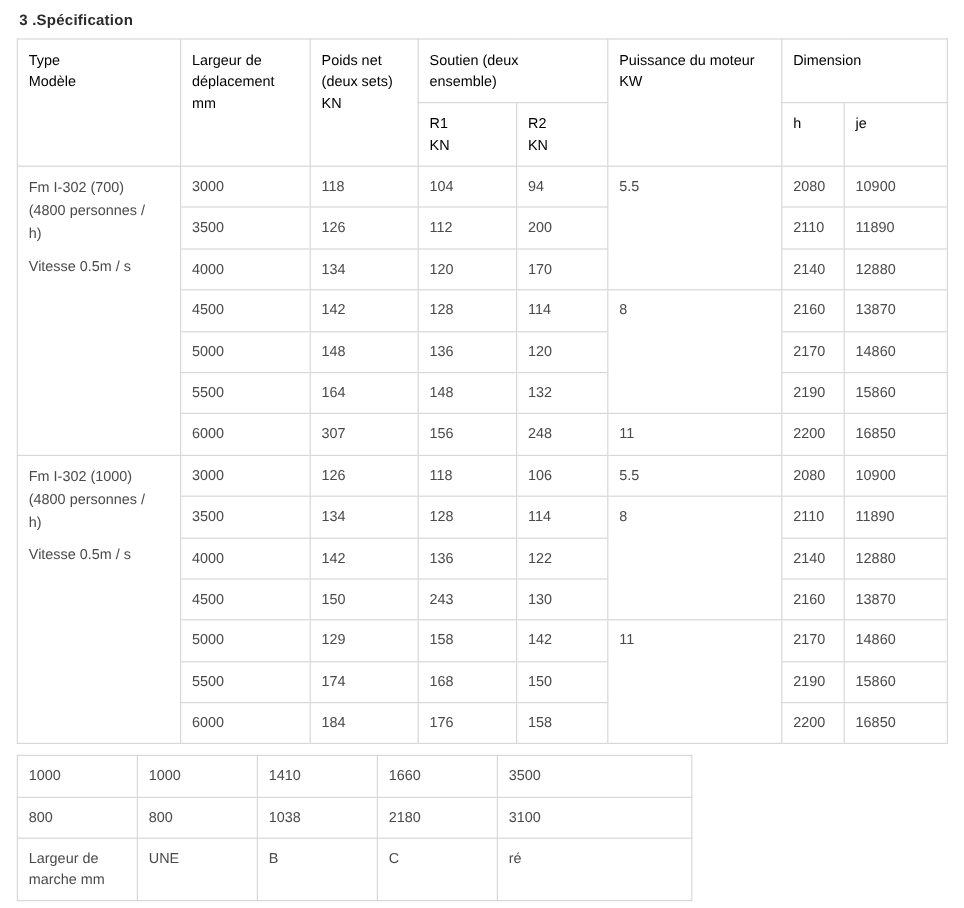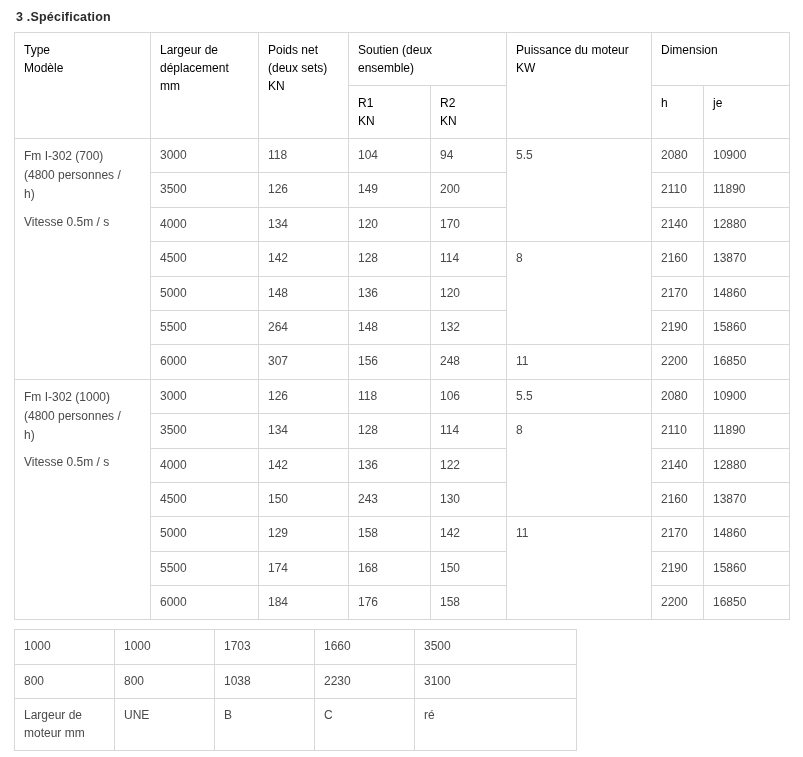--- a/index.html
+++ b/index.html
@@ -124,21 +124,21 @@
         <td>118</td>
         <td>104</td>
         <td>94</td>
         <td rowspan="3">5.5</td>
         <td>2080</td>
         <td>10900</td>
       </tr>
       <tr class="tall">
         <td>3500</td>
         <td>126</td>
-        <td>149</td>
+        <td>112</td>
         <td>200</td>
         <td>2110</td>
         <td>11890</td>
       </tr>
       <tr class="tall">
         <td>4000</td>
         <td>134</td>
         <td>120</td>
         <td>170</td>
         <td>2140</td>
@@ -156,21 +156,21 @@
       <tr class="tall">
         <td>5000</td>
         <td>148</td>
         <td>136</td>
         <td>120</td>
         <td>2170</td>
         <td>14860</td>
       </tr>
       <tr class="tall">
         <td>5500</td>
-        <td>264</td>
+        <td>164</td>
         <td>148</td>
         <td>132</td>
         <td>2190</td>
         <td>15860</td>
       </tr>
       <tr class="tall">
         <td>6000</td>
         <td>307</td>
         <td>156</td>
         <td>248</td>
@@ -254,36 +254,36 @@
       <col style="width:100px">
       <col style="width:100px">
       <col style="width:100px">
       <col style="width:162px">
       <col style="width:213px">
     </colgroup>
     <tbody>
       <tr class="tall">
         <td>1000</td>
         <td>1000</td>
-        <td>1703</td>
+        <td>1410</td>
         <td>1660</td>
         <td>3500</td>
         <td rowspan="3" class="no-border"></td>
       </tr>
       <tr class="tall">
         <td>800</td>
         <td>800</td>
         <td>1038</td>
-        <td>2230</td>
+        <td>2180</td>
         <td>3100</td>
       </tr>
       <tr>
         <td>
           <div>Largeur de</div>
-          <div>moteur mm</div>
+          <div>marche mm</div>
         </td>
         <td>UNE</td>
         <td>B</td>
         <td>C</td>
         <td>ré</td>
       </tr>
     </tbody>
   </table>
 
 </div>

